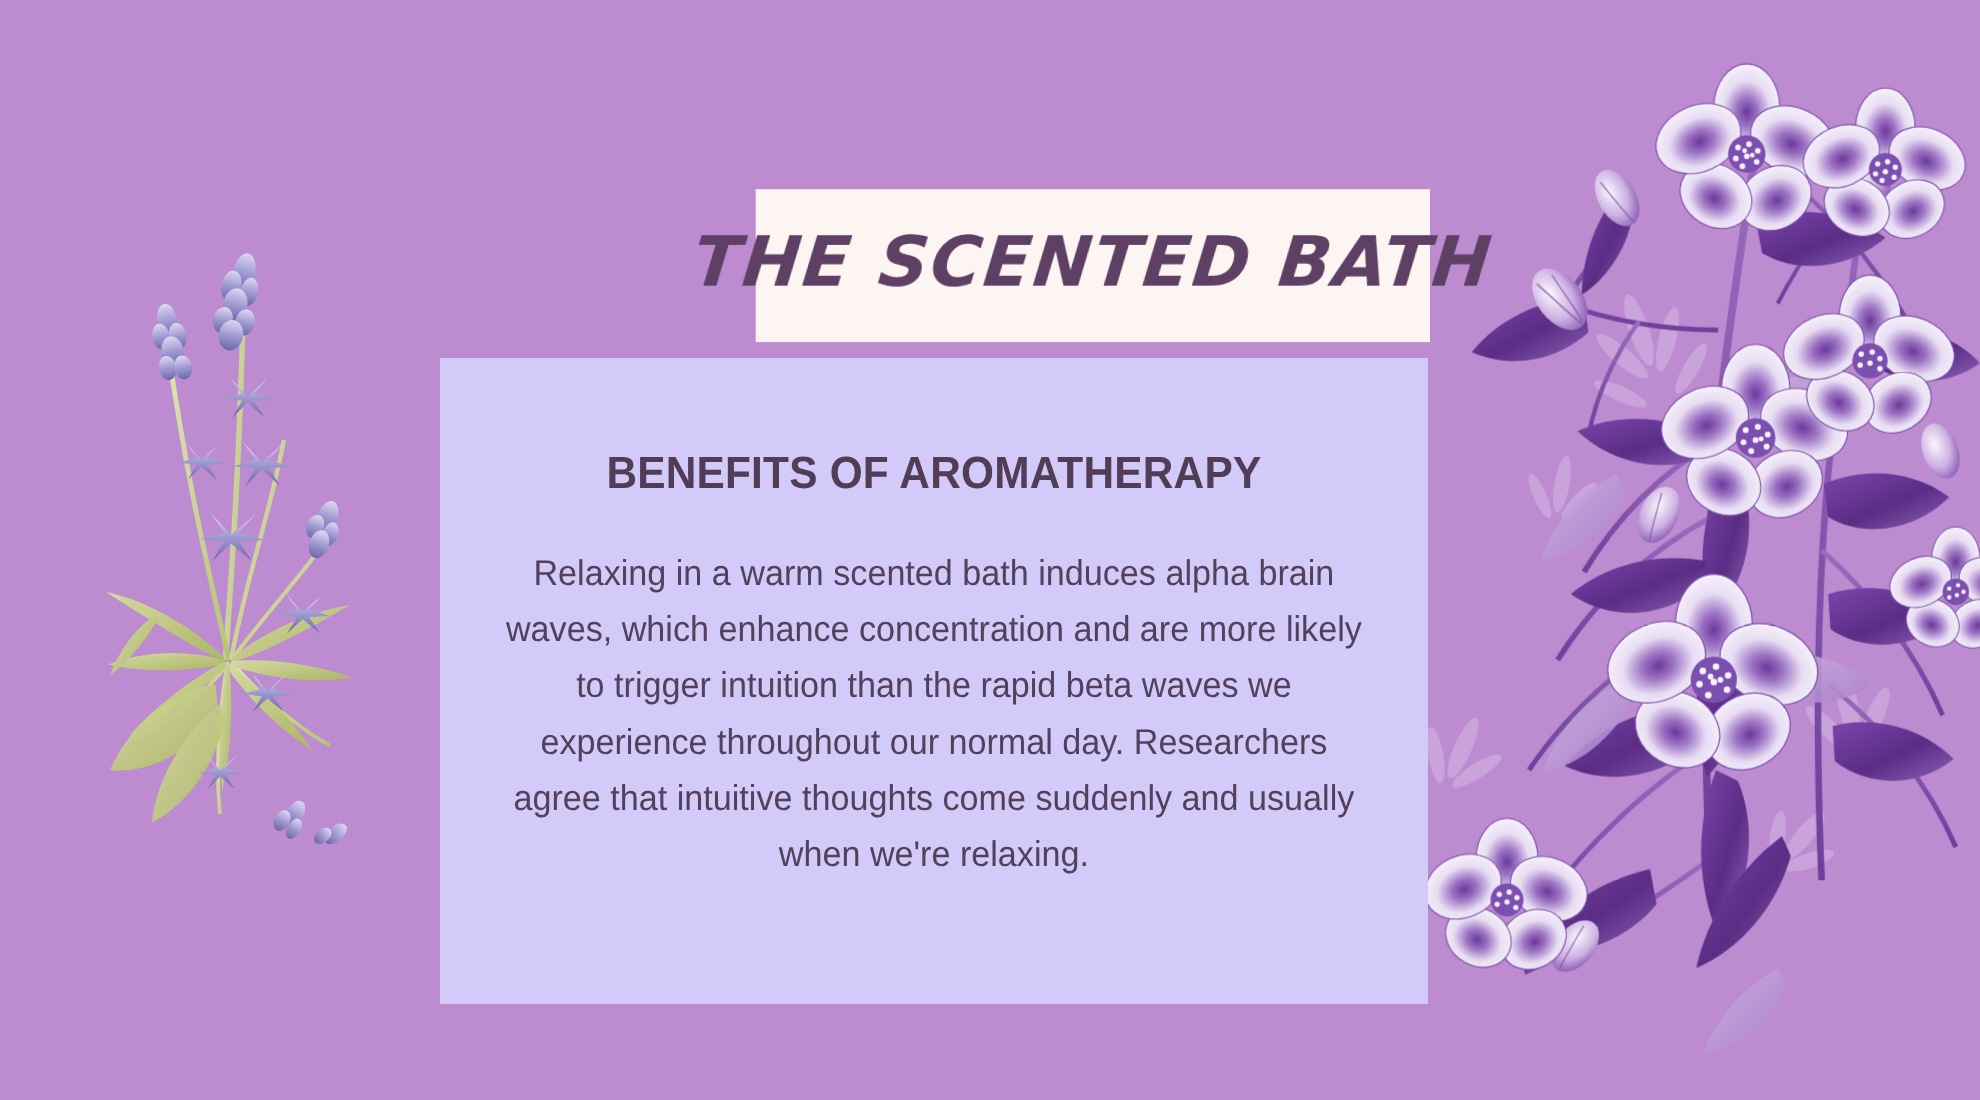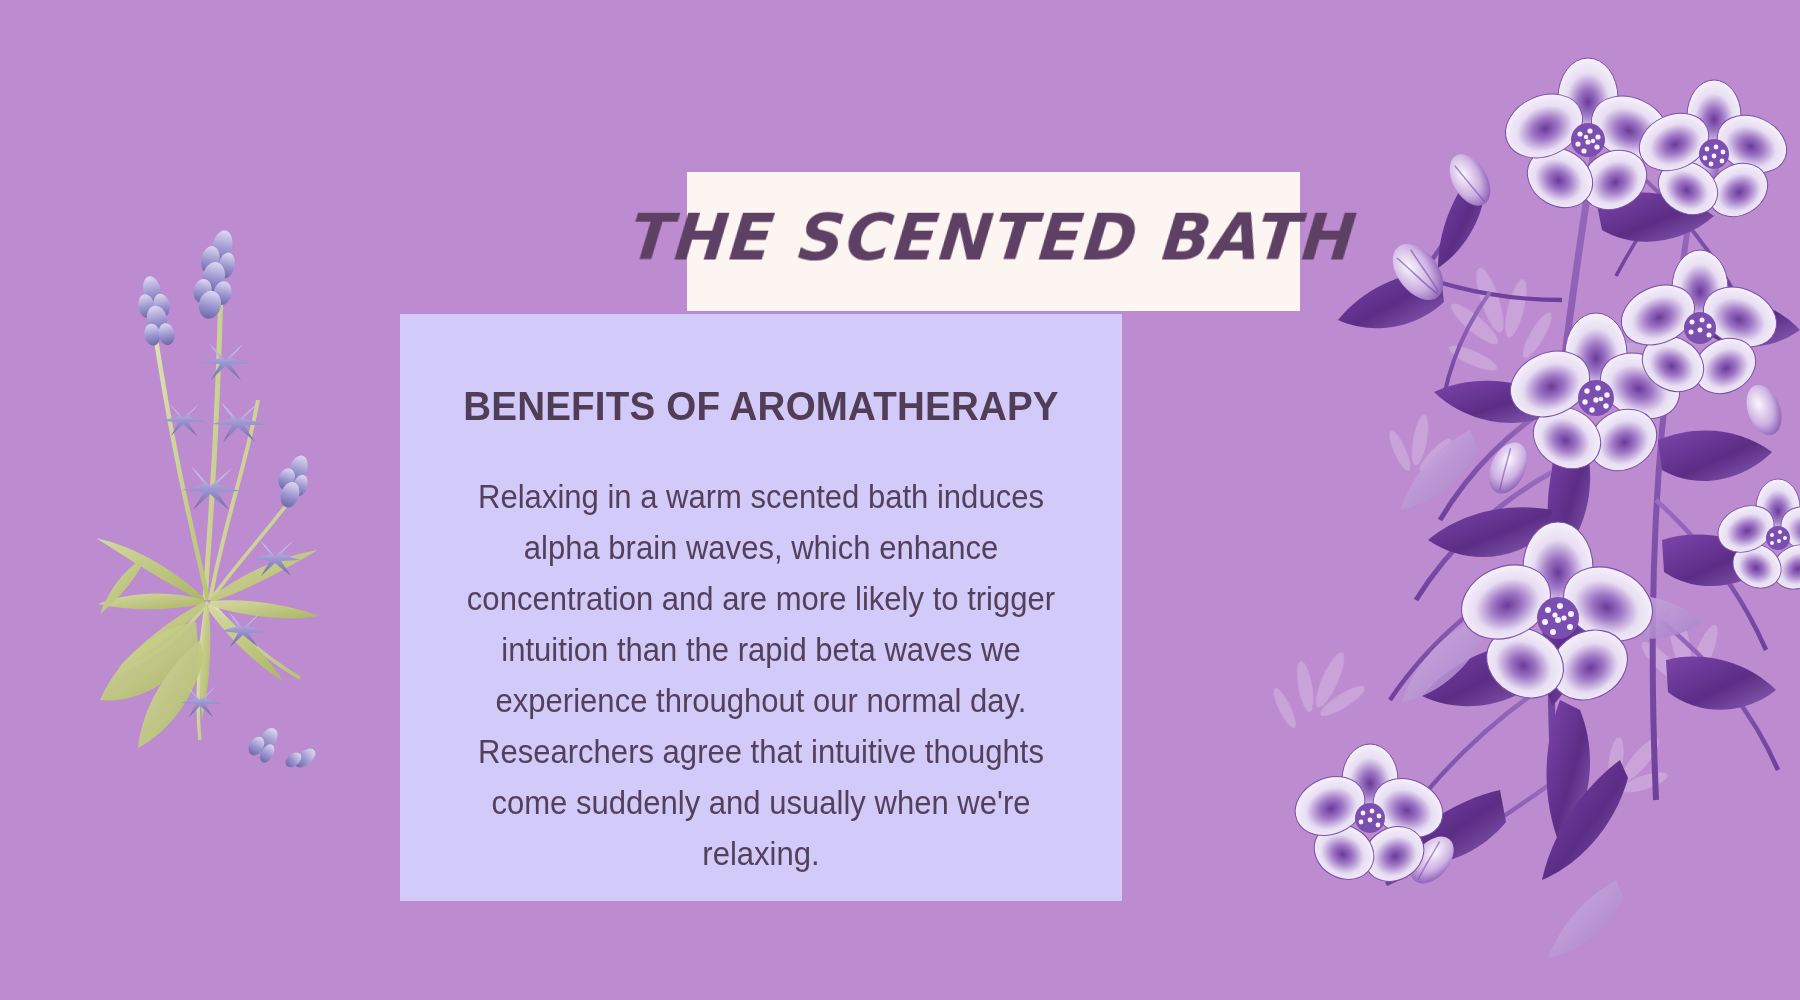--- a/index.html
+++ b/index.html
@@ -54,27 +54,27 @@
     white-space: nowrap;
     transform: skewX(-6deg);
     padding-bottom: 6px;
     box-sizing: border-box;
   }
 
   
   #content-card {
     position: absolute;
     left: 400px;
-    top: 314px;
-    width: 722px;
+    top: 325px;
+    width: 898px;
     height: 587px;
     background: #d2caf9;
     z-index: 6;
     box-sizing: border-box;
-    padding: 3px 36px;
+    padding: 16px 36px;
   }
   #heading {
     margin: 0;
     padding-top: 66px;
     text-align: center;
     color: #513d56;
     font-family: "Liberation Sans", sans-serif;
     font-size: 41px;
     font-weight: 700;
     letter-spacing: 0.2px;

